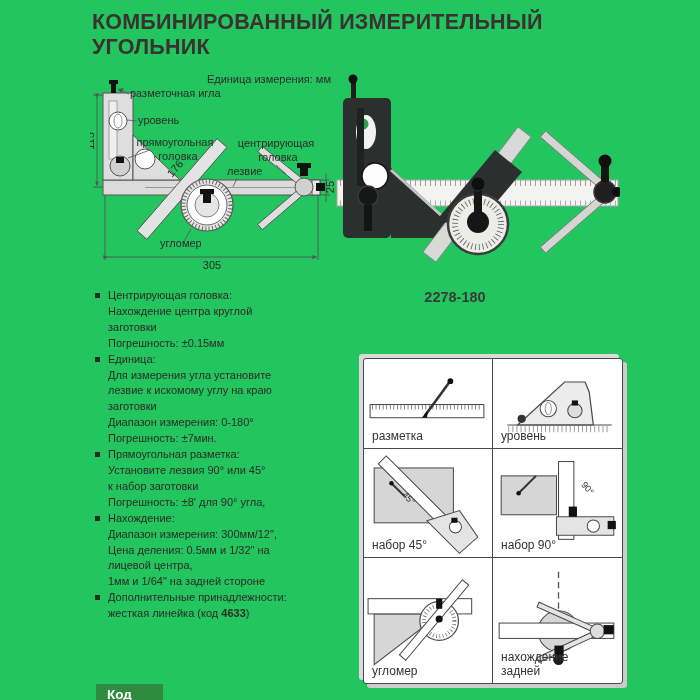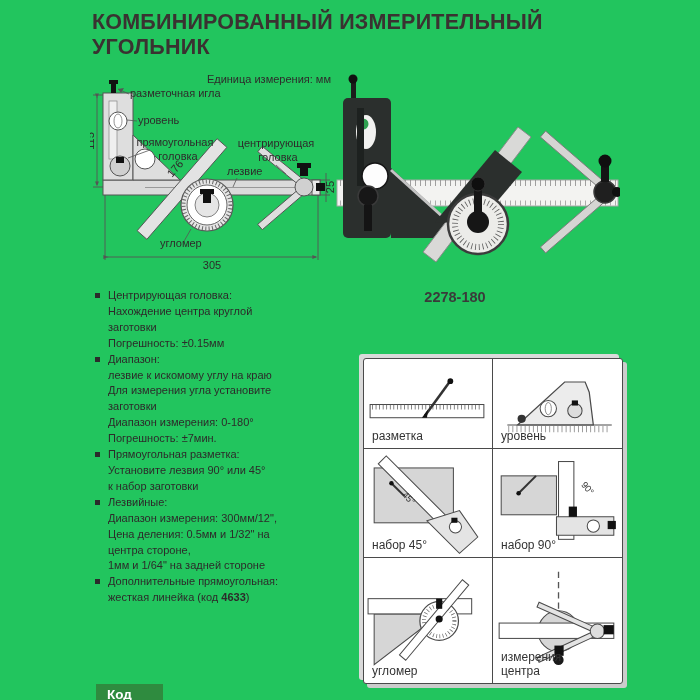--- a/index.html
+++ b/index.html
@@ -180,38 +180,39 @@
     </svg>
   </div>
   <div class="photo-caption">2278-180</div>
 
   <div class="features">
     <div class="ln ti"><span class="blt"></span><span>Центрирующая головка:</span></div>
     <div class="ln">Нахождение центра круглой</div>
     <div class="ln">заготовки</div>
     <div class="ln">Погрешность: ±0.15мм</div>
 
-    <div class="ln ti"><span class="blt"></span><span>Диапазон:</span></div>
+    <div class="ln ti"><span class="blt"></span><span>Единица:</span></div>
+    <div class="ln">Для измерения угла установите</div>
     <div class="ln">лезвие к искомому углу на краю</div>
-    <div class="ln">Для измерения угла установите</div>
     <div class="ln">заготовки</div>
     <div class="ln">Диапазон измерения: 0-180°</div>
     <div class="ln">Погрешность: ±7мин.</div>
 
     <div class="ln ti"><span class="blt"></span><span>Прямоугольная разметка:</span></div>
     <div class="ln">Установите лезвия 90° или  45°</div>
     <div class="ln">к набор заготовки</div>
-
-    <div class="ln ti"><span class="blt"></span><span>Лезвийные:</span></div>
+    <div class="ln">Погрешность: ±8' для 90° угла,</div>
+
+    <div class="ln ti"><span class="blt"></span><span>Нахождение:</span></div>
     <div class="ln">Диапазон измерения: 300мм/12",</div>
     <div class="ln">Цена деления: 0.5мм и 1/32" на</div>
-    <div class="ln">центра стороне,</div>
+    <div class="ln">лицевой центра,</div>
     <div class="ln">1мм и 1/64" на задней стороне</div>
 
-    <div class="ln ti"><span class="blt"></span><span>Дополнительные прямоугольная:</span></div>
+    <div class="ln ti"><span class="blt"></span><span>Дополнительные принадлежности:</span></div>
     <div class="ln"><span>жесткая линейка (код </span><b>4633</b><span>)</span></div>
   </div>
 
   <div class="usage-panel">
 
     <div class="cell">
       <svg viewBox="0 0 126 66">
         <rect x="6" y="34" width="112" height="13" fill="#fff" stroke="#4a4a4a" stroke-width="1"></rect>
         <line x1="8" y1="36.5" x2="116" y2="36.5" stroke="#555" stroke-width="5" stroke-dasharray="0.7,2.8"></line>
         <line x1="60" y1="45" x2="84" y2="12" stroke="#333" stroke-width="2.5"></line>
@@ -282,21 +283,21 @@
         <line x1="64" y1="4" x2="64" y2="52" stroke="#555" stroke-width="1.3" stroke-dasharray="6,4"></line>
         <circle cx="64" cy="62" r="20" fill="#d6d6d6" stroke="#4a4a4a" stroke-width="1"></circle>
         <rect x="6" y="54" width="112" height="15" fill="#fff" stroke="#4a4a4a" stroke-width="1"></rect>
         <polygon points="101,58.7 45,33.7 43,38.3 99,63.3" fill="#e4e4e4" stroke="#4a4a4a" stroke-width="1"></polygon>
         <polygon points="101,66.3 45,92.3 43,87.7 99,61.7" fill="#e4e4e4" stroke="#4a4a4a" stroke-width="1"></polygon>
         <circle cx="102" cy="62" r="7" fill="#ddd" stroke="#4a4a4a" stroke-width="1"></circle>
         <rect x="108" y="56" width="10" height="9" fill="#111"></rect>
         <rect x="60" y="76" width="9" height="10" fill="#111"></rect>
         <circle cx="64" cy="90" r="5" fill="#1a1a1a"></circle>
       </svg>
-      <div class="cell-label">измерения центра</div>
+      <div class="cell-label">нахождение задней</div>
     </div>
   </div>
 
   <div class="code-table">
     <div class="hd">Код</div>
     <div class="vl">2278-180</div>
   </div>
 
 </div>
 

